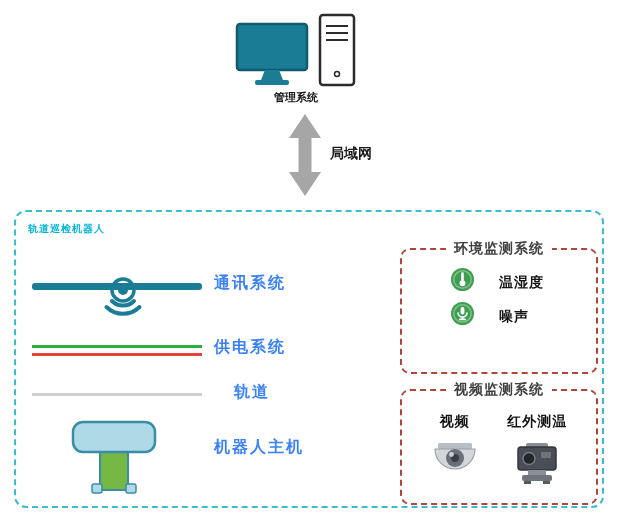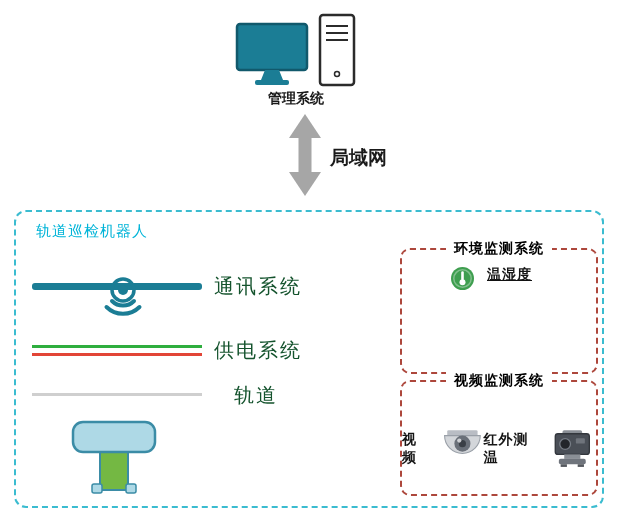--- a/index.html
+++ b/index.html
@@ -2,53 +2,53 @@
 <html><head>
 <meta charset="utf-8">
 <style>
   * { margin:0; padding:0; box-sizing:border-box; }
   html,body { background:#ffffff; }
   body { font-family:"DejaVu Sans","Liberation Sans",sans-serif; color:#111; }
   .canvas { position:relative; width:618px; height:521px; background:#fff; overflow:hidden; }
   .abs { position:absolute; }
 
   .computer-label { left:234px; top:90px; width:124px; text-align:center;
-                    font-size:14px; font-weight:700; color:#1a1a1a; }
-  .lan-label { left:330px; top:145px; font-size:19px; font-weight:700; color:#1a1a1a; }
+                    font-size:11px; font-weight:700; color:#1a1a1a; }
+  .lan-label { left:330px; top:145px; font-size:14px; font-weight:700; color:#1a1a1a; }
 
   .robot-box { left:14px; top:210px; width:590px; height:298px;
                border:2px dashed #3bbcd0; border-radius:12px; background:#fff; }
-  .robot-title { left:20px; top:10px; font-size:15px; font-weight:400; color:#00b4d8; letter-spacing:1px; }
+  .robot-title { left:12px; top:10px; font-size:10px; font-weight:700; color:#00b4d8; letter-spacing:1px; }
 
   .comm-bar { left:16px; top:71px; width:170px; height:7px; background:#1b7d95; border-radius:3px; }
   .green-line { left:16px; top:133px; width:170px; height:3px; background:#2eae3e; }
   .red-line   { left:16px; top:141px; width:170px; height:3px; background:#e24537; }
   .gray-line  { left:16px; top:181px; width:170px; height:3px; background:#cfcfcf; }
 
-  .row-label { left:198px; font-size:20px; font-weight:400; color:#14532d; letter-spacing:2px; }
+  .row-label { left:198px; font-size:16px; font-weight:700; color:#3b82f6; letter-spacing:2px; }
   .lbl-comm  { top:61px; }
   .lbl-power { top:125px; }
   .lbl-track { top:170px;margin-left:20px; }
   .lbl-host  { top:225px; }
 
   .sub-box { left:384px; width:198px; border:2px dashed #ad473c; border-radius:10px; background:#fff; }
   .env-box { top:36px; height:126px; }
-  .video-box { top:168px; height:116px;font-family:Liberation Mono, monospace; }
+  .video-box { top:177px; height:116px;font-family:Liberation Mono, monospace; }
   .sub-box-title { position:absolute; top:-10px; left:50%; transform:translateX(-50%);
                    background:#fff; padding:0 8px; font-size:14px; font-weight:700;
-                   color:#000000; white-space:nowrap; letter-spacing:1px; }
+                   color:#404040; white-space:nowrap; letter-spacing:1px; }
 
   .env-items { position:absolute; left:0; top:0; right:0; bottom:0;
                display:flex; flex-direction:column; gap:8px; padding:16px 0 0 48px; }
-  .env-item { display:flex; align-items:flex-start; gap:12px; height:26px;text-decoration:underline; }
+  .env-item { display:flex; align-items:flex-end; gap:24px; height:26px; }
   .env-item-label { font-size:14px; font-weight:600; color:#151515; letter-spacing:1px; }
 
   .video-cols { position:absolute; left:0; top:0; right:0; bottom:0;
                 display:flex; justify-content:space-evenly; padding-top:22px; }
-  .video-col { display:flex; flex-direction:row; align-items:center; gap:12px; }
+  .video-col { display:flex; flex-direction:column; align-items:center; gap:12px; }
   .video-col-label { font-size:14px; font-weight:600; color:#151515; letter-spacing:1px; }
 </style>
 </head>
 <body>
 
 <div class="canvas">
 
   <svg class="abs" style="left:234px; top:12px;" width="124" height="78" viewBox="0 0 124 78">
     <rect x="3" y="12" width="70" height="46" rx="3" fill="#1b7d95" stroke="#11596c" stroke-width="2.5"></rect>
     <polygon points="31,58 45,58 49,68 27,68" fill="#1b7d95"></polygon>
@@ -86,36 +86,48 @@
 
     <div class="abs gray-line"></div>
     <div class="abs row-label lbl-track">轨道</div>
 
     <svg class="abs" style="left:52px; top:204px;" width="92" height="80" viewBox="0 0 92 80">
       <rect x="32" y="34" width="28" height="40" fill="#74b843" stroke="#3b8ca6" stroke-width="2"></rect>
       <rect x="24" y="68" width="10" height="9" rx="2" fill="#aed9e6" stroke="#3b8ca6" stroke-width="1.5"></rect>
       <rect x="58" y="68" width="10" height="9" rx="2" fill="#aed9e6" stroke="#3b8ca6" stroke-width="1.5"></rect>
       <rect x="5" y="6" width="82" height="30" rx="10" fill="#aed9e6" stroke="#3b8ca6" stroke-width="2.5"></rect>
     </svg>
+    <div class="abs row-label lbl-host">机器人主机</div>
 
     <div class="abs sub-box env-box">
       <div class="sub-box-title">环境监测系统</div>
       <div class="env-items">
 
         <div class="env-item">
           <svg width="25" height="25" viewBox="0 0 25 25">
             <circle cx="12.5" cy="12.5" r="11.5" fill="#3e9e4f"></circle>
             <circle cx="12.5" cy="12.5" r="8.7" fill="none" stroke="#ffffff" stroke-opacity="0.35" stroke-width="1.5"></circle>
             <line x1="12.5" y1="6.5" x2="12.5" y2="13" stroke="#ffffff" stroke-width="2.6" stroke-linecap="round"></line>
             <circle cx="12.5" cy="16.2" r="3" fill="#ffffff"></circle>
           </svg>
           <span class="env-item-label">温湿度</span>
         </div>
 
 
+        <div class="env-item">
+          <svg width="25" height="25" viewBox="0 0 25 25">
+            <circle cx="12.5" cy="12.5" r="11.5" fill="#3e9e4f"></circle>
+            <circle cx="12.5" cy="12.5" r="8.7" fill="none" stroke="#ffffff" stroke-opacity="0.35" stroke-width="1.5"></circle>
+            <rect x="10.6" y="6" width="3.8" height="7.5" rx="1.9" fill="#ffffff"></rect>
+            <path d="M 8 11.5 A 4.5 4.5 0 0 0 17 11.5" fill="none" stroke="#ffffff" stroke-width="1.7"></path>
+            <line x1="12.5" y1="16" x2="12.5" y2="18.2" stroke="#ffffff" stroke-width="1.7"></line>
+            <line x1="9.8" y1="18.4" x2="15.2" y2="18.4" stroke="#ffffff" stroke-width="1.7" stroke-linecap="round"></line>
+          </svg>
+          <span class="env-item-label">噪声</span>
+        </div>
 
       </div>
     </div>
 
     <div class="abs sub-box video-box">
       <div class="sub-box-title">视频监测系统</div>
       <div class="video-cols">
 
         <div class="video-col">
           <span class="video-col-label">视频</span>

